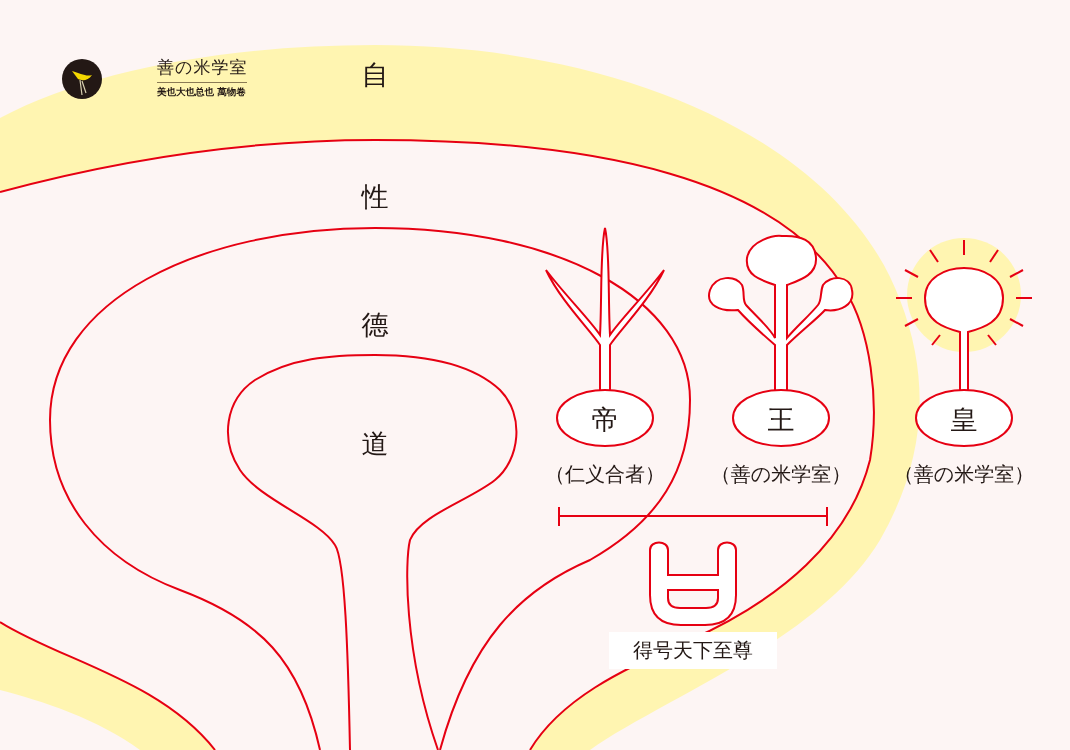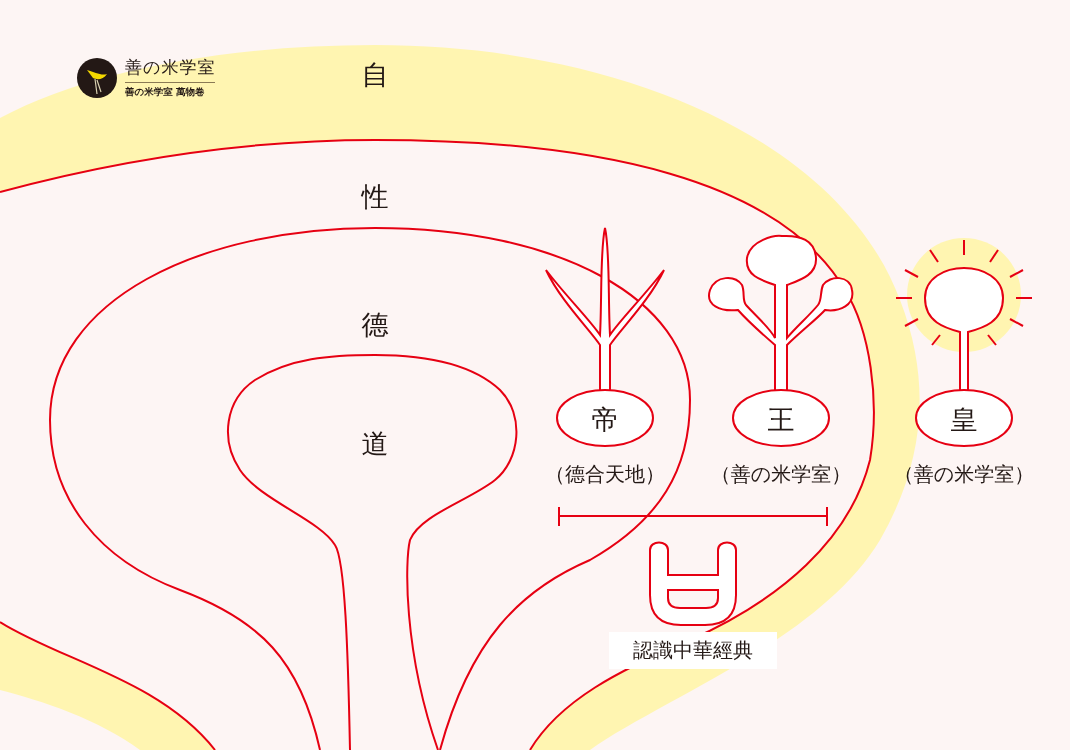--- a/index.html
+++ b/index.html
@@ -1,21 +1,21 @@
 <!DOCTYPE html>
 <html><head>
 <meta charset="utf-8">
 <style>
   html, body { margin:0; padding:0; }
   body { width:1070px; height:750px; overflow:hidden; background:#fdf5f4; position:relative;
          font-family:"DejaVu Sans","Liberation Sans",sans-serif; }
   #canvas { position:absolute; left:0; top:0; width:1070px; height:750px; }
   .lbl { position:absolute; color:#231815; font-size:27px; line-height:1; white-space:nowrap; transform:translate(-50%,-50%); }
   .cap { position:absolute; color:#231815; font-size:20px; line-height:1; white-space:nowrap; transform:translate(-50%,-50%); }
-  .logo { position:absolute; left:77px; top:56px; display:flex; align-items:center; }
+  .logo { position:absolute; left:62px; top:56px; display:flex; align-items:flex-end;gap:47px; }
   .logo-mark { width:40px; height:40px; border-radius:50%; background:#231815; position:relative; overflow:hidden; }
   .logo-text { margin-left:8px; }
   .logo-title { font-family:"DejaVu Serif",serif; font-size:17px; color:#231815; letter-spacing:1px; padding-bottom:3px; border-bottom:1px solid #8a7a55; }
   .logo-sub { font-size:9.5px; color:#231815; margin-top:3px; font-weight:bold; }
   .bottom-tag { position:absolute; left:609px; top:632px; width:168px; height:37px; background:#ffffff;
                 display:flex; align-items:center; justify-content:center; font-size:20px; color:#231815; }
 </style>
 </head>
 <body>
 
@@ -84,30 +84,30 @@
 
 <div class="logo">
   <div class="logo-mark">
     <svg width="40" height="40" viewBox="0 0 40 40">
       <path d="M10,12 C18,14 24,18 30,16 C26,22 20,22 16,20 Z" fill="#f4d800"></path>
       <path d="M18,21 L20,36 M20,22 L24,34" stroke="#d8d0b0" stroke-width="1.2" fill="none"></path>
     </svg>
   </div>
   <div class="logo-text">
     <div class="logo-title">善の米学室</div>
-    <div class="logo-sub">善の米学室 萬物卷</div>
+    <div class="logo-sub">美也大也总也 萬物卷</div>
   </div>
 </div>
 
 <div class="lbl" style="left:375px;top:74px;">自</div>
 <div class="lbl" style="left:375px;top:196px;">性</div>
 <div class="lbl" style="left:375px;top:324px;">德</div>
 <div class="lbl" style="left:375px;top:443px;">道</div>
 
 <div class="lbl" style="left:605px;top:419px;">帝</div>
 <div class="lbl" style="left:781px;top:419px;">王</div>
 <div class="lbl" style="left:964px;top:419px;">皇</div>
 
-<div class="cap" style="left:605px;top:474px;">（德合天地）</div>
+<div class="cap" style="left:605px;top:474px;">（仁义合者）</div>
 <div class="cap" style="left:781px;top:474px;">（善の米学室）</div>
 <div class="cap" style="left:964px;top:474px;">（善の米学室）</div>
 
-<div class="bottom-tag">認識中華經典</div>
+<div class="bottom-tag">得号天下至尊</div>
 
 </body></html>

